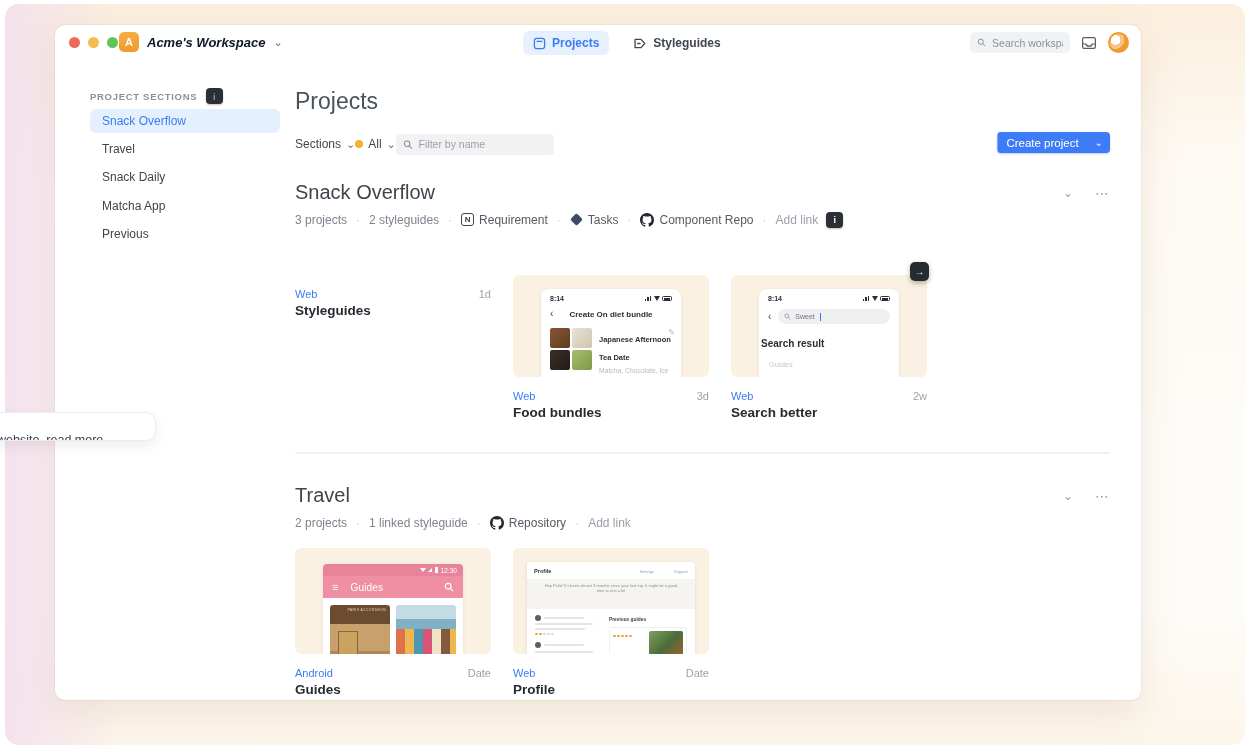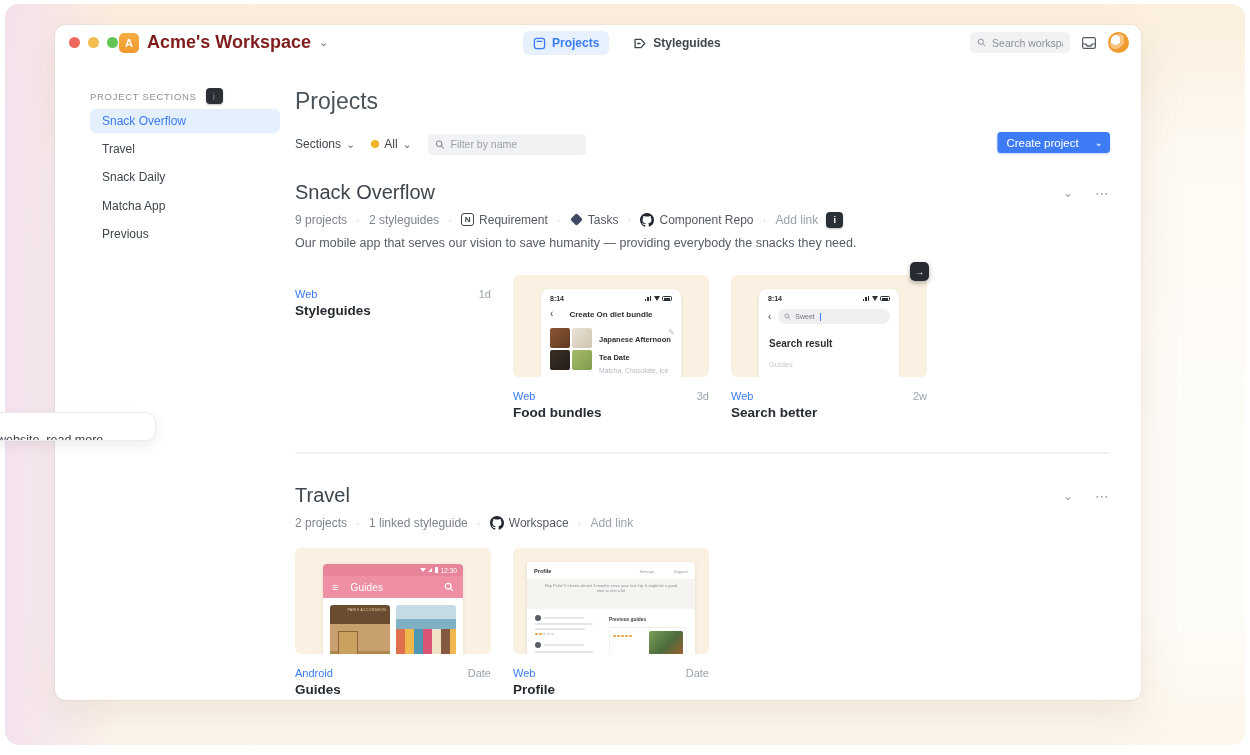--- a/index.html
+++ b/index.html
@@ -17,48 +17,48 @@
     border-radius:10px; box-shadow:0 0 0 1px rgba(0,0,0,.035), 0 14px 38px rgba(175,140,105,.18); }
 
   
   .titlebar { position:absolute; left:0; top:0; width:100%; height:36px; }
   .traffic { position:absolute; left:14px; top:12px; display:flex; gap:8px; }
   .tl { width:11px; height:11px; border-radius:50%; }
   .tl.red{ background:#ee6a5f; } .tl.yellow{ background:#f5bd4f; } .tl.green{ background:#61c454; }
   .workspace { position:absolute; left:64px; top:7px; display:flex; align-items:center; gap:8px; cursor:default; }
   .ws-avatar { width:20px; height:20px; border-radius:5px; background:linear-gradient(180deg,#f6ae45,#f09a2e);
     color:#fff; font-size:11px; font-weight:700; display:flex; align-items:center; justify-content:center; }
-  .ws-name { font-size:18px; font-weight:700; color:#7f1d1d; }
+  .ws-name { font-size:13px; font-weight:700; color:#0f172a;font-style:italic; }
   .chev { font-size:11px; color:#6b7077; line-height:1; }
   .tabs { position:absolute; left:468px; top:6px; display:flex; align-items:center; gap:14px; }
   .tab { display:flex; align-items:center; gap:6px; font-size:12px; font-weight:600; color:#3f464e; padding:5px 10px; border-radius:6px; }
   .tab.active { background:#e7f1fd; color:#3b7cf6; }
   .tab svg { display:block; }
   .tb-right { position:absolute; right:12px; top:7px; display:flex; align-items:center; gap:11px; }
   .searchbox { display:flex; align-items:center; gap:6px; width:100px; height:21px; background:#f1f2f4; border-radius:5px; padding:0 7px; color:#8a9099; }
   .searchbox input { border:0; background:transparent; outline:none; width:100%; font-size:10.5px; color:#5d646c; font-family:inherit; }
   .searchbox input::placeholder { color:#8a9099; }
   .inbox-btn { color:#555b63; display:flex; }
   .user-avatar { width:21px; height:21px; border-radius:50%; border:2px solid #ef9b30;
     background:radial-gradient(circle at 32% 35%, #ffffff 0 30%, #f7c37f 31% 55%, #ef9b30 56%); }
 
   
   .sidebar { position:absolute; left:35px; top:60px; width:190px; }
   .sb-heading { position:absolute; top:3px; left:0; display:flex; align-items:center; gap:9px; }
-  .sb-heading span { font-size:9.5px; font-weight:400; letter-spacing:.7px; color:#8a9099; }
+  .sb-heading span { font-size:9.5px; font-weight:700; letter-spacing:.7px; color:#8a9099; }
   .ibadge { width:17px; height:16px; border-radius:4px; background:#2b3036; color:#fff; font-size:9px; font-weight:700;
     display:inline-flex; align-items:center; justify-content:center; box-shadow:0 1px 2px rgba(0,0,0,.25); }
   .sb-item { position:absolute; left:0; width:190px; height:24px; line-height:24px; padding-left:12px;
     font-size:12px; color:#3f464e; border-radius:6px; cursor:default; }
   .sb-item.active { background:#e4f0fd; color:#3b7cf6; font-weight:400; }
 
   
   .content { position:absolute; left:240px; top:0; width:815px; height:675px; }
   .page-title { position:absolute; top:63px; left:0; font-size:23px; font-weight:500; color:#4a525a; }
-  .filter-row { position:absolute; top:108px; left:0; display:flex; align-items:center; gap:16px; height:22px; }
+  .filter-row { position:absolute; top:108px; left:0; display:flex; align-items:center; height:22px; }
   .dd { display:flex; align-items:center; gap:5px; font-size:12px; color:#3f464e; }
   .dot-yellow { width:8px; height:8px; border-radius:50%; background:#f0b429; }
   .filter-input { display:flex; align-items:center; gap:6px; width:158px; height:21px; background:#f1f2f4; border-radius:4px; padding:0 7px; color:#8a9099; }
   .filter-input input { border:0; background:transparent; outline:none; width:100%; font-size:10.5px; font-family:inherit; color:#5d646c; }
   .filter-input input::placeholder { color:#9aa0a8; }
   .create-btn { position:absolute; top:107px; right:0; height:21px; background:#3e7cf7; border-radius:4px; display:flex; align-items:center; color:#fff; font-size:11.5px; box-shadow:0 1px 2px rgba(62,124,247,.35); }
   .create-btn .label { padding:0 9px; }
   .create-btn .divider { width:1px; height:21px; background:rgba(255,255,255,.35); }
   .create-btn .caret { padding:0 7px; font-size:10px; color:#fff; }
 
@@ -114,21 +114,21 @@
   .fg3{ background:linear-gradient(135deg,#3a2f27,#241c16); } .fg4{ background:linear-gradient(135deg,#a8bd6d,#7d9a4a); }
   .foodtext { flex:1; position:relative; }
   .foodtitle { font-size:7.5px; font-weight:700; color:#2b2f33; line-height:1.25; width:72px; }
   .fooddesc { margin-top:3px; font-size:6.8px; color:#b6bcc4; line-height:1.3; width:76px; }
   .pencil { position:absolute; right:0; top:0; font-size:8px; color:#b6bcc4; }
 
   
   .searchpill { flex:1; height:15px; margin-left:7px; background:#f0f0f2; border-radius:8px; display:flex; align-items:center; padding:0 6px; gap:4px; font-size:7px; color:#6f757d; }
   .searchpill .mag { color:#9aa0a8; display:flex; }
   .cursor { display:inline-block; width:1px; height:8px; background:#3b7cf6; margin-left:1px; }
-  .sr-heading { margin:14px 10px 0; font-size:10px; font-weight:700; color:#2b2f33; }
+  .sr-heading { margin:14px 2px 0; font-size:10px; font-weight:700; color:#2b2f33; }
   .sr-item { margin:11px 10px 0; font-size:7.5px; color:#c3c9d1; }
   .arrow-btn { position:absolute; right:-12px; top:-11px; width:19px; height:19px; border-radius:5px; background:#262b31;
     color:#fff; font-size:10px; display:flex; align-items:center; justify-content:center; box-shadow:0 2px 5px rgba(0,0,0,.3); z-index:5; }
 
   
   .aphone { position:absolute; left:28px; top:16px; width:140px; height:130px; background:#fff; border-radius:4px 4px 0 0; box-shadow:0 1px 4px rgba(0,0,0,.08); overflow:hidden; }
   .a-status { height:12px; background:#e8849a; display:flex; align-items:center; justify-content:flex-end; gap:2.5px; padding:0 6px; color:#fff; font-size:6.5px; }
   .a-status .awifi { width:0; height:0; border-left:3px solid transparent; border-right:3px solid transparent; border-top:4.5px solid #fff; }
   .a-status .asig { width:0; height:0; border-left:4.5px solid transparent; border-bottom:4.5px solid #fff; }
   .a-status .abatt { width:3.5px; height:6px; background:#fff; border-radius:.5px; }
@@ -272,21 +272,21 @@
     </div>
 
     <div class="sec-header" style="top:156px">
       <span class="sec-title">Snack Overflow</span>
       <span class="sec-controls">
         <span class="chev">⌄</span>
         <span class="ell">⋯</span>
       </span>
     </div>
     <div class="meta-row" style="top:186px">
-      <span>9 projects</span>
+      <span>3 projects</span>
       <span class="dot">·</span>
       <span>2 styleguides</span>
       <span class="dot">·</span>
       <span class="meta-link">
         <span class="notion-ic">N</span>
         <span>Requirement</span>
       </span>
       <span class="dot">·</span>
       <span class="meta-link">
         <span class="jira-ic"></span>
@@ -300,21 +300,20 @@
             </svg>
           </span>
         <span>Component Repo</span>
       </span>
       <span class="dot">·</span>
       <span class="addlink">
         <span>Add link</span>
         <span class="ibadge">i</span>
       </span>
     </div>
-    <p class="sec-desc" style="top:211px">Our mobile app that serves our vision to save humanity — providing everybody the snacks they need.</p>
 
     <div class="cards" style="top:250px">
 
       <article class="card">
         <div class="card-meta">
           <span class="platform">Web</span>
           <span class="when">1d</span>
         </div>
         <div class="card-name">Styleguides</div>
       </article>
@@ -414,21 +413,21 @@
       <span>2 projects</span>
       <span class="dot">·</span>
       <span>1 linked styleguide</span>
       <span class="dot">·</span>
       <span class="meta-link">
         <span class="gh-ic">
             <svg width="14" height="14" viewBox="0 0 16 16">
               <path fill="currentColor" d="M8 0C3.58 0 0 3.58 0 8c0 3.54 2.29 6.53 5.47 7.59.4.07.55-.17.55-.38 0-.19-.01-.82-.01-1.49-2.01.37-2.53-.49-2.69-.94-.09-.23-.48-.94-.82-1.13-.28-.15-.68-.52-.01-.53.63-.01 1.08.58 1.23.82.72 1.21 1.87.87 2.33.66.07-.52.28-.87.51-1.07-1.78-.2-3.64-.89-3.64-3.95 0-.87.31-1.59.82-2.15-.08-.2-.36-1.02.08-2.12 0 0 .67-.21 2.2.82.64-.18 1.32-.27 2-.27s1.36.09 2 .27c1.53-1.04 2.2-.82 2.2-.82.44 1.1.16 1.92.08 2.12.51.56.82 1.27.82 2.15 0 3.07-1.87 3.75-3.65 3.95.29.25.54.73.54 1.48 0 1.07-.01 1.93-.01 2.2 0 .21.15.46.55.38A8.01 8.01 0 0 0 16 8c0-4.42-3.58-8-8-8z"></path>
             </svg>
           </span>
-        <span>Workspace</span>
+        <span>Repository</span>
       </span>
       <span class="dot">·</span>
       <span class="addlink">
         <span>Add link</span>
       </span>
     </div>
 
     <div class="cards" style="top:523px">
 
       <article class="card">

